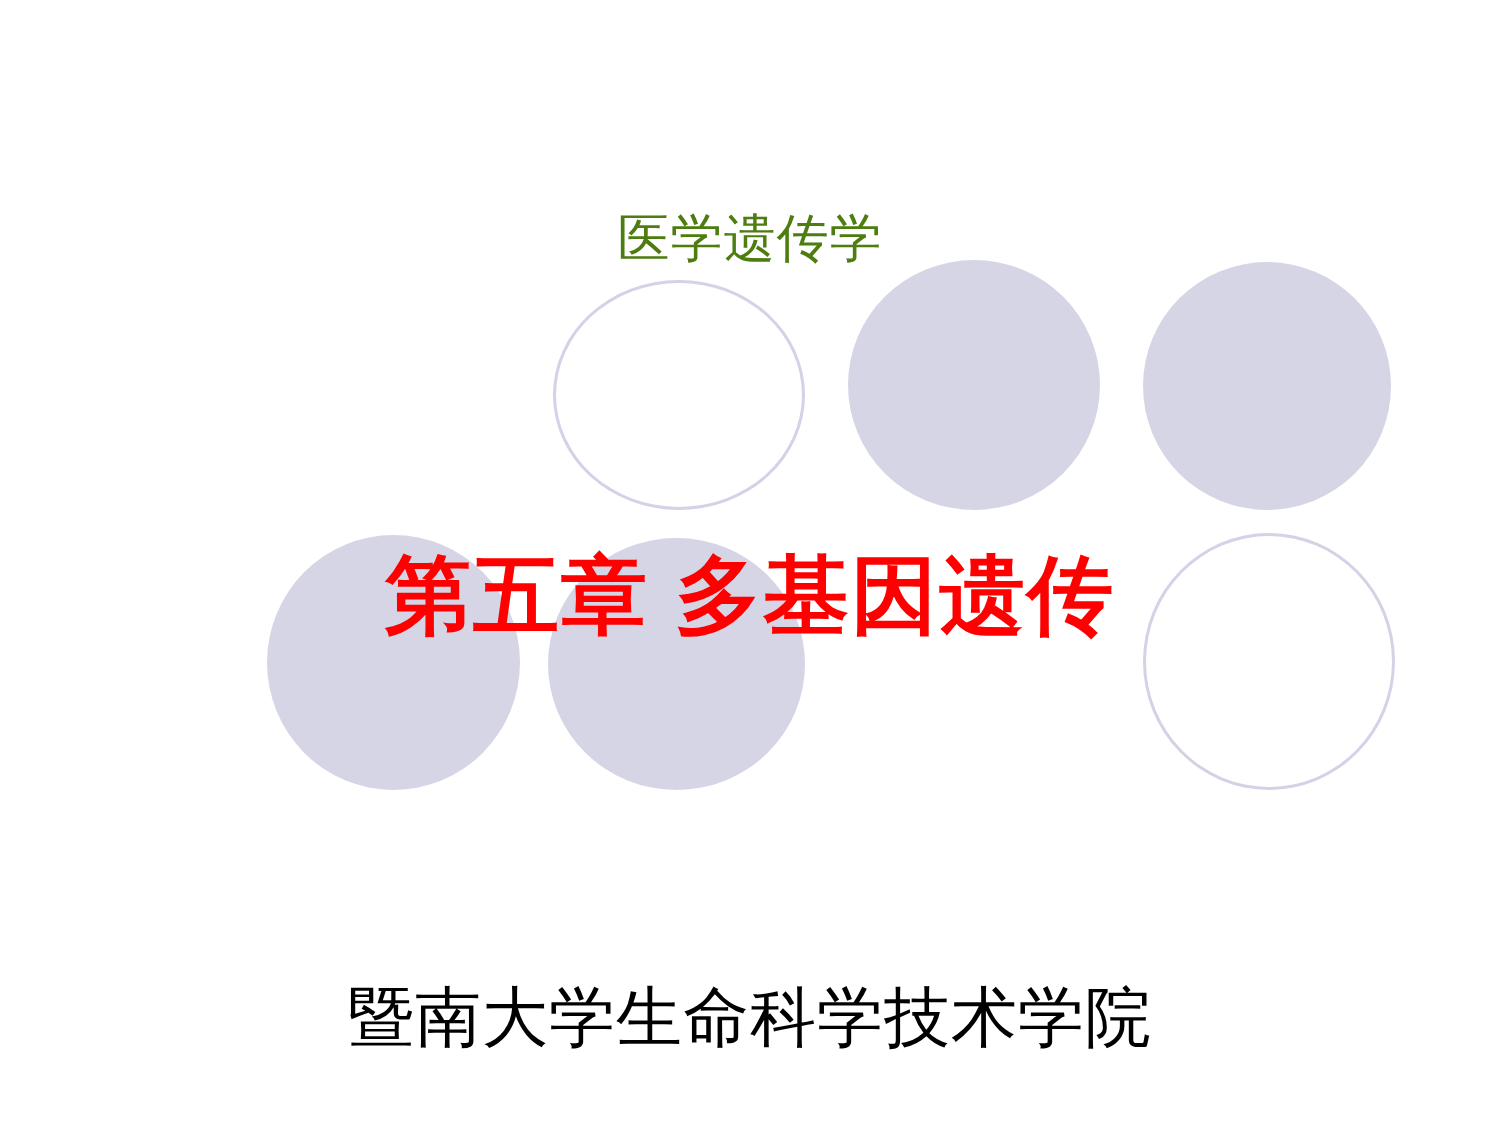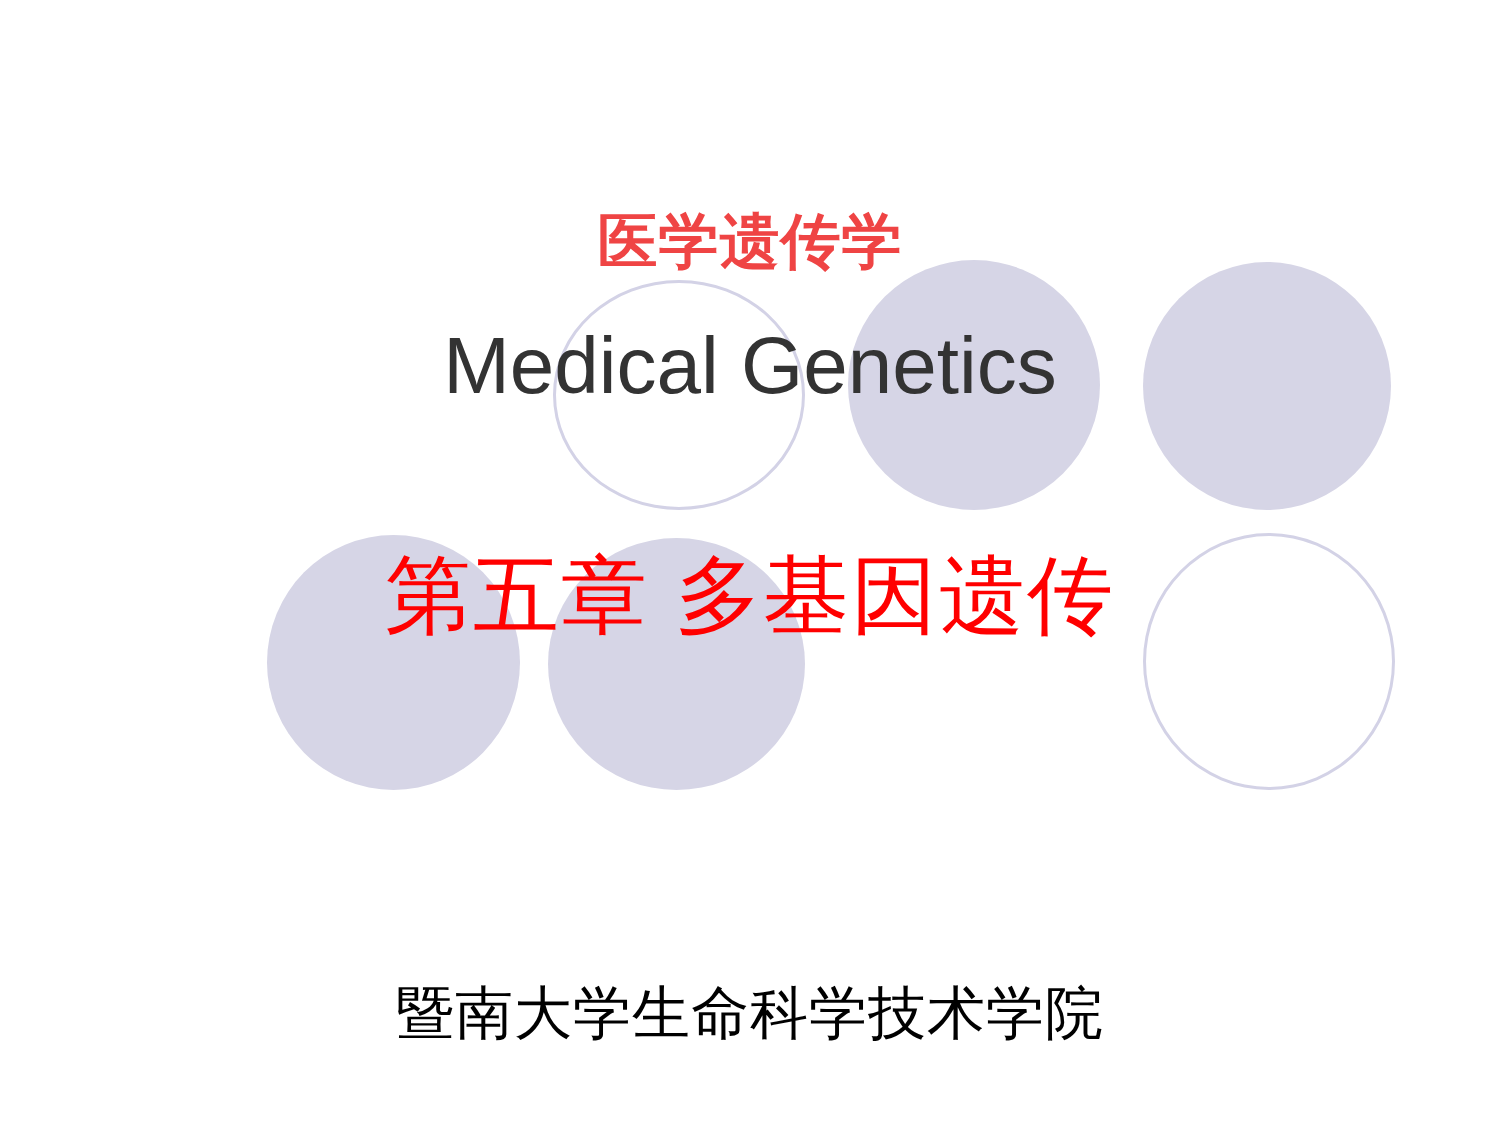--- a/index.html
+++ b/index.html
@@ -58,47 +58,47 @@
   }
   .text-line {
     position: absolute;
     width: 1500px;
     text-align: center;
     white-space: nowrap;
     line-height: 1.0;
   }
   #title-cn {
     top: 212px;
-    font-size: 60px;
-    color: #ef4444;
-    font-weight: bold;
+    font-size: 52px;
+    color: #4d7c0f;
+    font-weight: normal;
     letter-spacing: 1px;
   }
   #title-en {
     top: 326px;
     font-size: 80px;
     color: #333333;
     font-weight: normal;
   }
   #chapter-title {
     top: 552px;
     font-size: 86px;
     color: #ff0000;
-    font-weight: normal;
+    font-weight: bold;
     letter-spacing: 2px;
   }
   #presenter {
     top: 818px;
     font-size: 54px;
     color: #000000;
     font-weight: normal;
   }
   #institution {
     top: 984px;
-    font-size: 58px;
+    font-size: 66px;
     color: #000000;
     font-weight: normal;
     letter-spacing: 1px;
   }
 </style>
 </head>
 <body>
 
 <div id="slide">
 
@@ -108,21 +108,20 @@
     <div id="circle-fill-top-right" class="deco-circle deco-fill"></div>
     <div id="circle-fill-bottom-left" class="deco-circle deco-fill"></div>
     <div id="circle-fill-bottom-mid" class="deco-circle deco-fill"></div>
     <div id="circle-outline-bottom-right" class="deco-circle deco-outline"></div>
   </div>
 
   <div id="content">
 
     <div id="title-cn" class="text-line">医学遗传学</div>
 
-    <div id="title-en" class="text-line">Medical Genetics</div>
 
     <div id="chapter-title" class="text-line">第五章  多基因遗传</div>
 
 
     <div id="institution" class="text-line">暨南大学生命科学技术学院</div>
 
   </div>
 
 </div>
 

